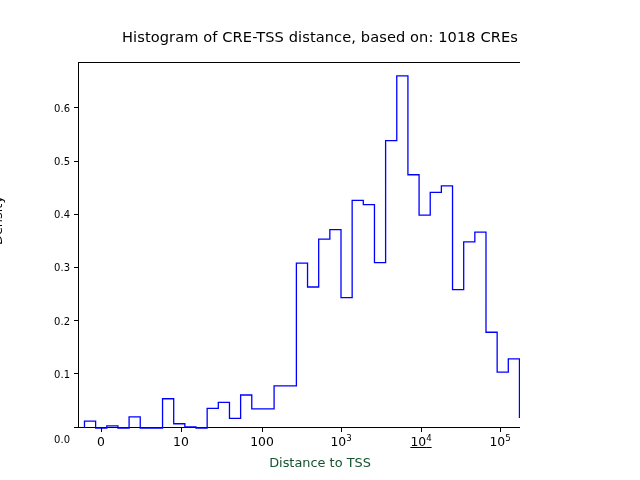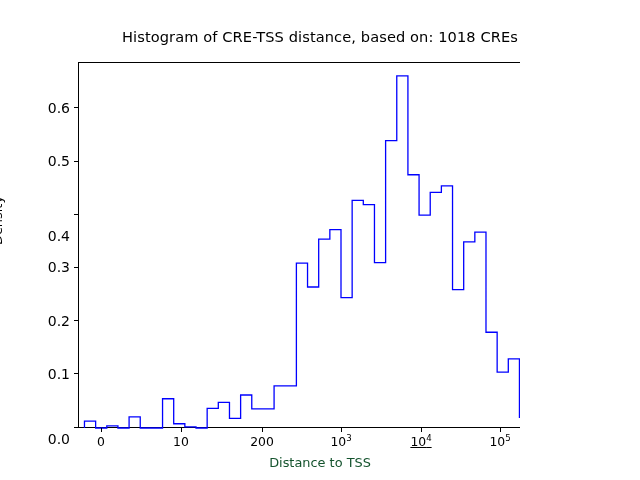--- a/index.html
+++ b/index.html
@@ -42,21 +42,21 @@
     top: 0;
     width: 498px;
     height: 366px;
     display: block;
   }
   .ytick-label {
     position: absolute;
     right: 0;
     width: 46px;
     text-align: right;
-    font-size: 14px;
+    font-size: 10px;
     color: #000000;
     transform: translateY(-50%);
   }
   .ytick-mark {
     position: absolute;
     width: 4px;
     height: 1.1px;
     background: #000000;
   }
   .xtick-label {
@@ -115,33 +115,33 @@
 
   <div id="ytick-layer">
       <div class="ytick-label" style="top: 427px; left: 18px; width: 52px; margin-top: 12px;">0.0</div>
       <div class="ytick-mark" style="top: 426.5px; left: 74px;"></div>
       <div class="ytick-label" style="top: 373.8px; left: 18px; width: 52px;">0.1</div>
       <div class="ytick-mark" style="top: 373.3px; left: 74px;"></div>
       <div class="ytick-label" style="top: 320.6px; left: 18px; width: 52px;">0.2</div>
       <div class="ytick-mark" style="top: 320.1px; left: 74px;"></div>
       <div class="ytick-label" style="top: 267.4px; left: 18px; width: 52px;">0.3</div>
       <div class="ytick-mark" style="top: 266.9px; left: 74px;"></div>
-      <div class="ytick-label" style="top: 214.2px; left: 18px; width: 52px; margin-top: 22px;">0.4</div>
+      <div class="ytick-label" style="top: 214.2px; left: 18px; width: 52px;">0.4</div>
       <div class="ytick-mark" style="top: 213.7px; left: 74px;"></div>
       <div class="ytick-label" style="top: 161px; left: 18px; width: 52px;">0.5</div>
       <div class="ytick-mark" style="top: 160.5px; left: 74px;"></div>
       <div class="ytick-label" style="top: 107.8px; left: 18px; width: 52px;">0.6</div>
       <div class="ytick-mark" style="top: 107.3px; left: 74px;"></div>
     </div>
   <div id="xtick-layer">
       <div class="xtick-label" style="left: 101px;">0</div>
       <div class="xtick-mark" style="left: 100.5px;"></div>
       <div class="xtick-label" style="left: 181px;">10</div>
       <div class="xtick-mark" style="left: 180.5px;"></div>
-      <div class="xtick-label" style="left: 262px;">200</div>
+      <div class="xtick-label" style="left: 262px;">100</div>
       <div class="xtick-mark" style="left: 261.5px;"></div>
       <div class="xtick-label" style="left: 341px;">10<sup>3</sup></div>
       <div class="xtick-mark" style="left: 340.5px;"></div>
       <div class="xtick-label" style="left: 421px; text-decoration: underline;">10<sup>4</sup></div>
       <div class="xtick-mark" style="left: 420.5px;"></div>
       <div class="xtick-label" style="left: 500px;">10<sup>5</sup></div>
       <div class="xtick-mark" style="left: 499.5px;"></div>
       <div class="xtick-label" style="left: 599px;">10<sup>6</sup></div>
       <div class="xtick-mark" style="left: 578.5px;"></div>
     </div>

